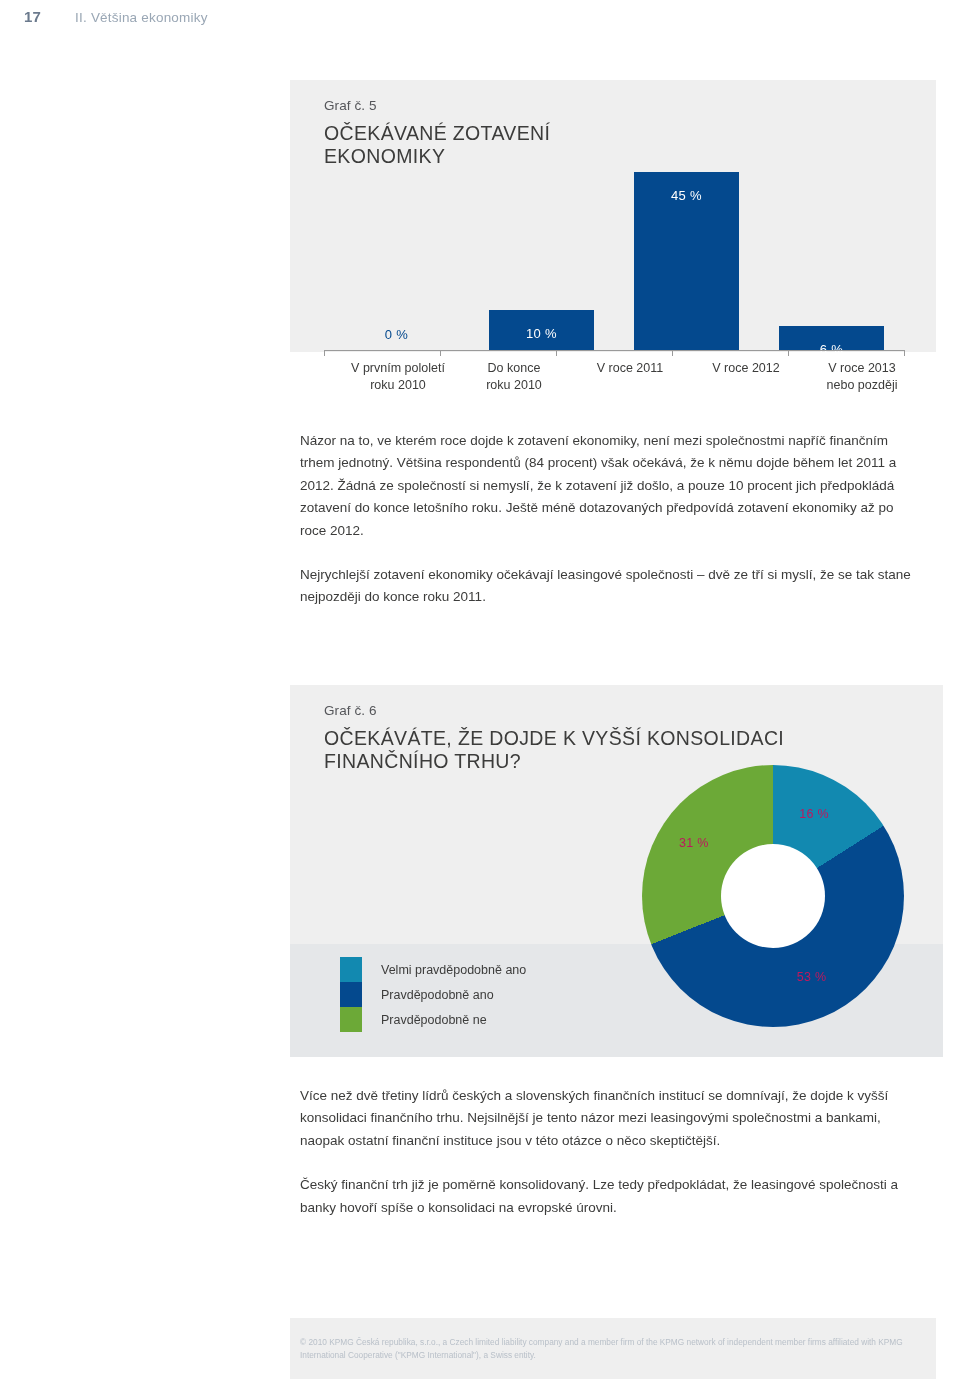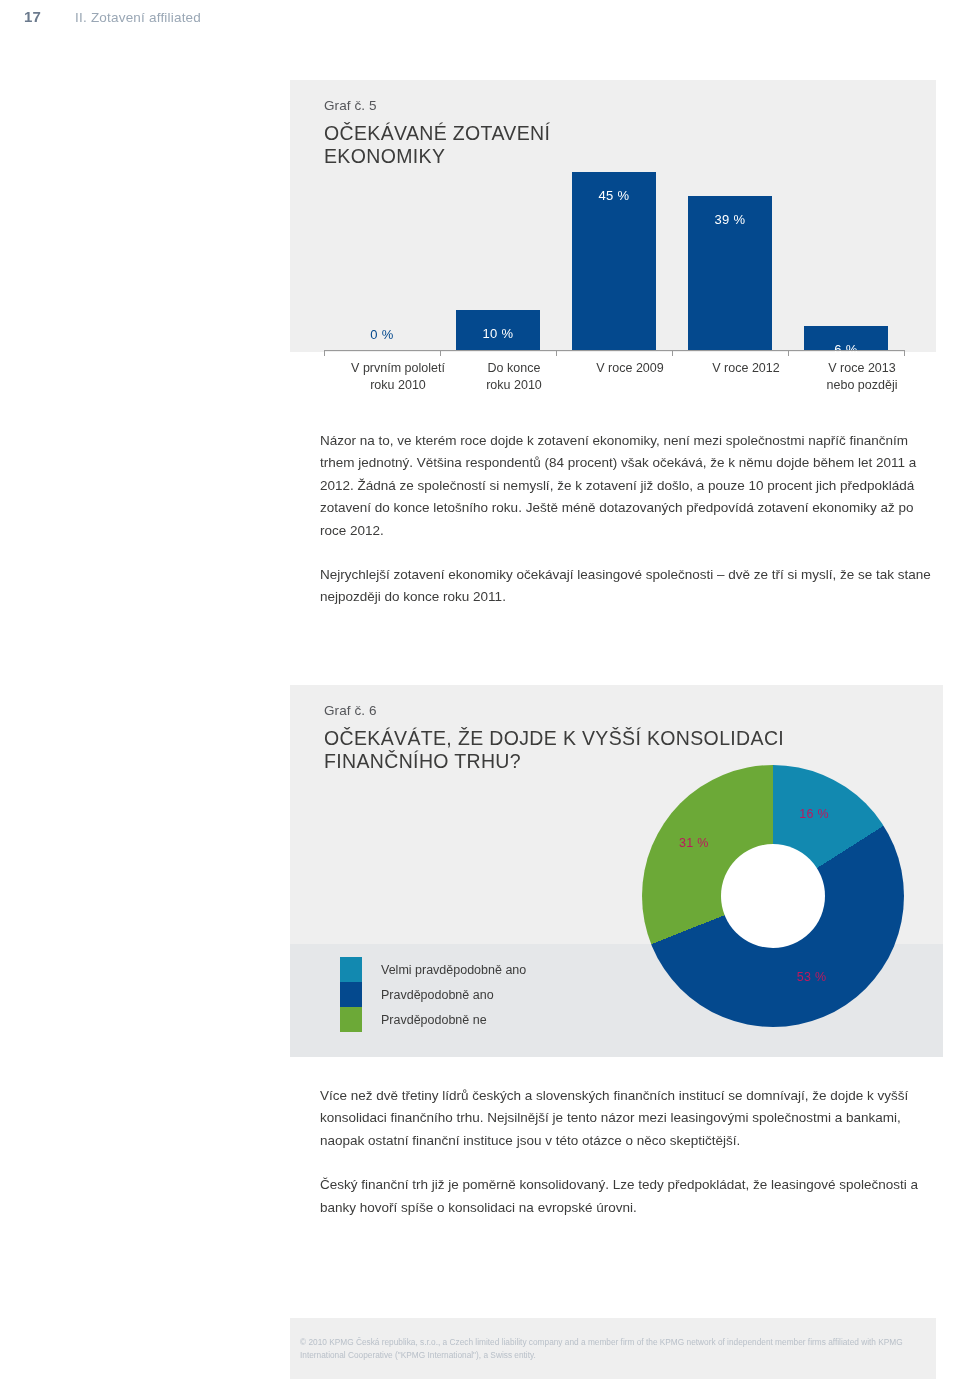--- a/index.html
+++ b/index.html
@@ -51,35 +51,35 @@
   .donut .hole{position:absolute;left:50%;top:50%;transform:translate(-50%,-50%);
     width:104px;height:104px;border-radius:50%;background:#ffffff;}
   .dlab{position:absolute;font-size:12.5px;color:#be185d;letter-spacing:.3px;}
 
   .legend{position:absolute;left:34px;top:272px;padding-left:16px;}
   .lrow{display:flex;align-items:center;height:25px;}
   .swatch{width:22px;height:25px;flex:none;}
   .ltext{font-size:12.5px;color:#3c3c3b;margin-left:19px;}
 
   
-  .copy{position:absolute;left:300px;width:612px;font-size:13.5px;line-height:22.4px;color:#3c3c3b;margin-left:20px;}
+  .copy{position:absolute;left:300px;width:612px;font-size:13.5px;line-height:22.4px;color:#3c3c3b;}
   .copy p{margin:0 0 22px 0;}
 
   
   .footer{position:absolute;left:290px;top:1318px;width:646px;height:61px;background:#efefef;}
   .footer .ftxt{position:absolute;left:10px;top:18px;width:628px;font-size:8.3px;line-height:12.6px;color:#b9c0c9;}
 </style>
 </head>
 <body>
 
 <div class="page">
 
   <div class="runhead">
     <span class="pgnum">17</span>
-    <span class="chap">II. Zotavení affiliated</span>
+    <span class="chap">II. Většina ekonomiky</span>
   </div>
 
   <div class="panel panel-5">
     <div class="p5-head">
       <div class="graf-label">Graf č. 5</div>
       <div class="graf-title">OČEKÁVANÉ ZOTAVENÍ
 EKONOMIKY</div>
     </div>
 
     <div class="barchart">
@@ -94,46 +94,41 @@
               <div class="bar" style="height: 39.6px; background: rgb(4, 73, 142);">
                 <div class="bar-val">10 %</div>
               </div>
             </div>
             <div class="bcol">
               <div class="bar" style="height: 178.2px; background: rgb(4, 73, 142);">
                 <div class="bar-val">45 %</div>
               </div>
             </div>
             <div class="bcol">
-              <div class="bar" style="height: 154.44px; background: rgb(4, 73, 142);">
-                <div class="bar-val">39 %</div>
-              </div>
-            </div>
-            <div class="bcol">
               <div class="bar" style="height: 23.76px; background: rgb(4, 73, 142);">
                 <div class="bar-val">6 %</div>
               </div>
             </div>
           </div>
       </div>
       <div class="axis"></div>
       <div id="ticks">
           <div class="tick" style="left: 0px;"></div>
           <div class="tick" style="left: 116px;"></div>
           <div class="tick" style="left: 232px;"></div>
           <div class="tick" style="left: 348px;"></div>
           <div class="tick" style="left: 464px;"></div>
           <div class="tick" style="left: 580px;"></div>
         </div>
       <div class="xlabels" id="xlabels">
           <div class="xlab">V prvním pololetí
 roku 2010</div>
           <div class="xlab">Do konce
 roku 2010</div>
-          <div class="xlab">V roce 2009</div>
+          <div class="xlab">V roce 2011</div>
           <div class="xlab">V roce 2012</div>
           <div class="xlab">V roce 2013
 nebo později</div>
         </div>
     </div>
   </div>
 
   <div class="copy" style="top:430px;">
     <p>Názor na to, ve kterém roce dojde k zotavení ekonomiky, není mezi společnostmi napříč finančním trhem jednotný. Většina respondentů (84 procent) však očekává, že k němu dojde během let 2011 a 2012. Žádná ze společností si nemyslí, že k zotavení již došlo, a pouze 10 procent jich předpokládá zotavení do konce letošního roku. Ještě méně dotazovaných předpovídá zotavení ekonomiky až po roce 2012.</p>
     <p>Nejrychlejší zotavení ekonomiky očekávají leasingové společnosti – dvě ze tří si myslí, že se tak stane nejpozději do konce roku 2011.</p>

